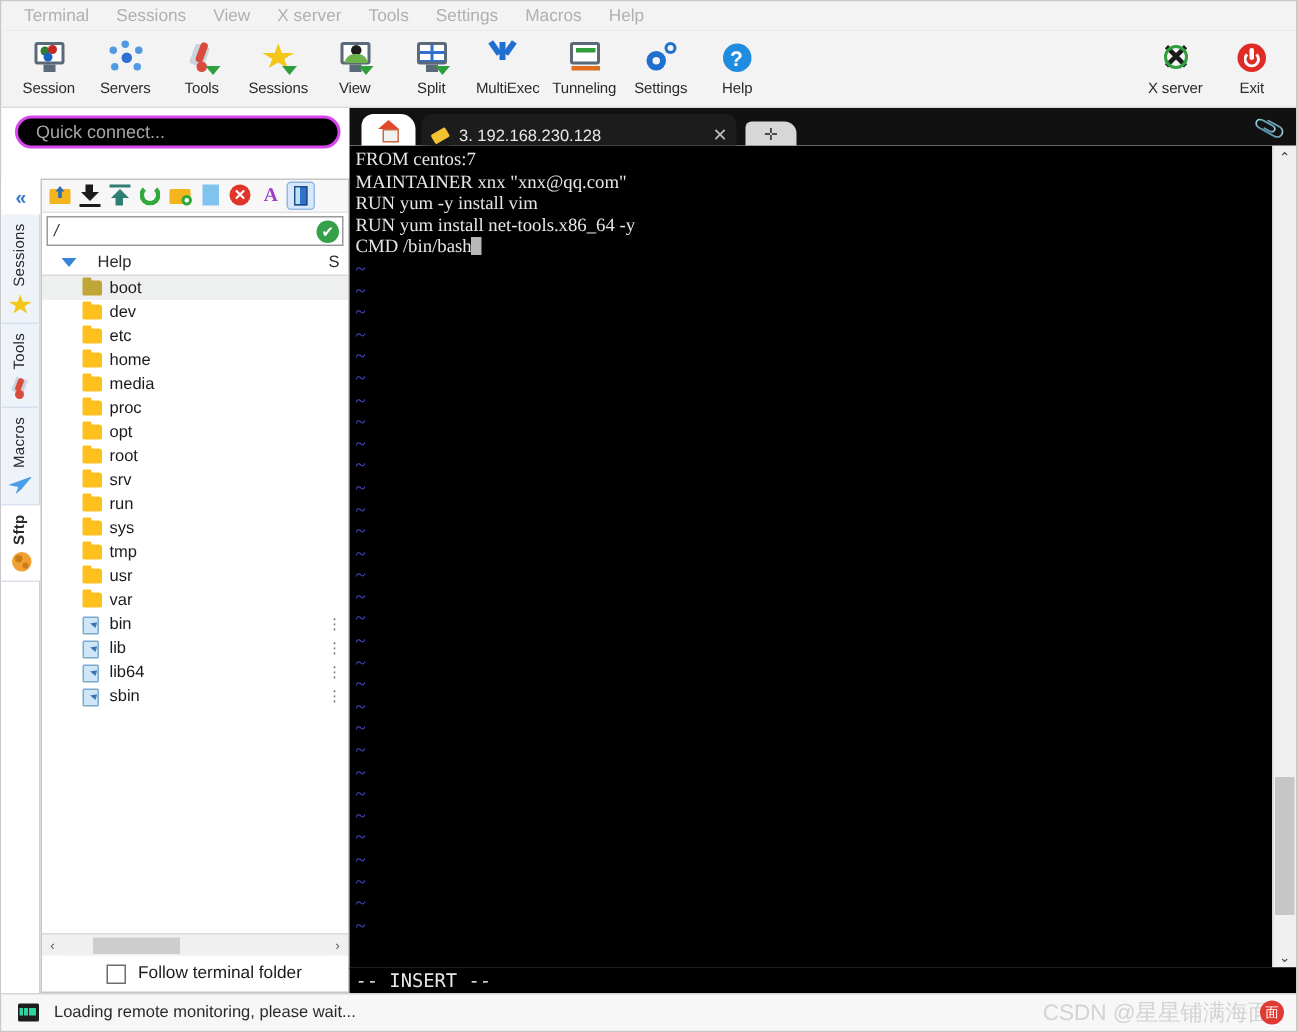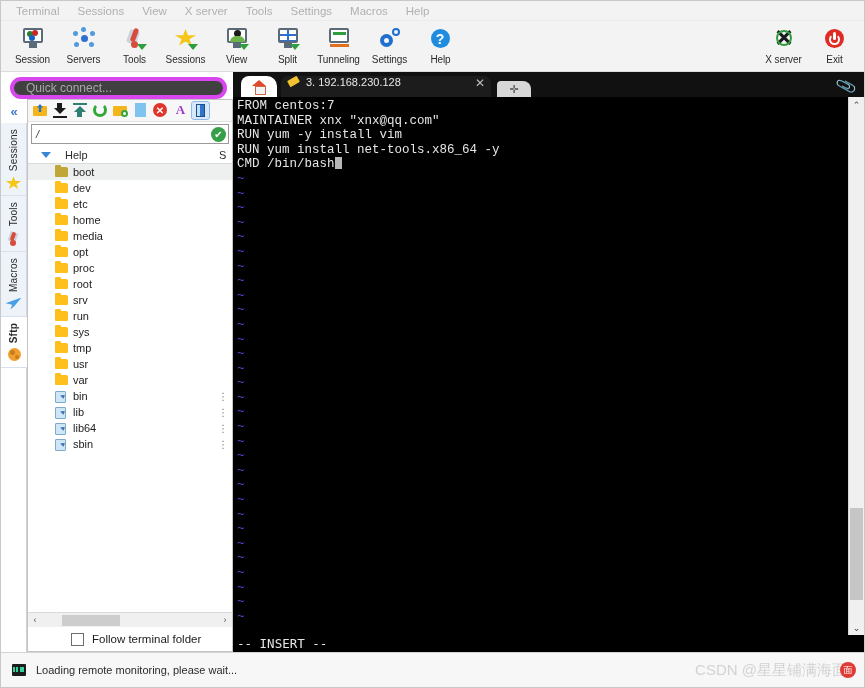--- a/index.html
+++ b/index.html
@@ -111,25 +111,25 @@
     background: #ffffff;
   }
 
   
   .leftcol {
     width: 232px; min-width: 232px;
     display: flex; flex-direction: column;
     background: #ffffff;
   }
   .quick-connect {
-    margin: 5px 6px 0 9px;
+    margin: 5px 6px 20px 9px;
     height: 22px;
-    border: 4px solid #d946ef;
+    border: 2px solid #d946ef;
     border-radius: 11px;
-    background: #404040;
+    background: #000000;
     display: flex; align-items: center;
     padding-left: 12px;
     font-size: 12px; color: #a8a8a8;
   }
   .left-panel { flex: 1; display: flex; min-height: 0; }
 
   .vtabs {
     width: 26px; min-width: 26px;
     display: flex; flex-direction: column;
     align-items: center;
@@ -310,21 +310,21 @@
   }
   .house:after {
     content:""; position:absolute; left:3px; top:6px; width:9px; height:7px;
     background:#f2f2f2; border:1px solid #c96a45;
   }
   .term-tab {
     position: relative; z-index: 2;
     height: 21px; margin-left: 4px;
     background: #1c1c1c;
     border-radius: 7px 7px 0 0;
-    display: flex; align-items: flex-start;
+    display: flex; align-items: flex-end;
     padding: 0 6px 0 6px; gap: 6px;
     min-width: 210px;
   }
   .tab-ico { width: 13px; height: 12px; background:#1c1c1c; position:relative; }
   .tab-ico:after {
     content:""; position:absolute; left:1px; top:2px; width:11px; height:7px;
     background:#f2c230; transform:rotate(-30deg); border-radius:1px;
   }
   .tab-label { font-size: 11px; color: #e8e8e8; white-space: nowrap; }
   .tab-close { margin-left: auto; font-size: 12px; color: #bdbdbd; }
@@ -336,21 +336,21 @@
     font-size: 11px; color: #4a4a4a;
   }
   .clip {
     position: absolute; right: 8px; bottom: 2px; z-index: 3;
     font-size: 15px; color: #3b5ea8; transform: rotate(-20deg);
   }
 
   .term-wrap { flex: 1; display: flex; min-height: 0; }
   .terminal {
     flex: 1; background: #000000;
-    font-family: Liberation Mono, monospace;
+    font-family: Liberation Serif, serif;
     font-size: 12.5px; line-height: 14.6px;
     color: #e6e6e6;
     padding: 2px 0 0 4px;
     overflow: hidden; min-width: 0;
     white-space: pre;
   }
   .tilde { color: #4a4ad0; }
   .cursor {
     display: inline-block; width: 7px; height: 12px;
     background: #b8b8b8; vertical-align: -2px;
@@ -368,21 +368,21 @@
   }
   .vs-arrow { height: 15px; font-size: 9px; color: #444; display:flex; align-items:center; }
   .vs-track { flex: 1; width: 16px; position: relative; }
   .vs-thumb {
     position: absolute; left: 1px; bottom: 20px; width: 13px; height: 92px;
     background: #c6c6c6;
   }
 
   
   .statusbar {
-    height: 35px; min-height: 24px;
+    height: 25px; min-height: 24px;
     background: #f7f7f7;
     border-top: 1px solid #d4d4d4;
     display: flex; align-items: center;
     padding-left: 11px; gap: 10px;
     position: relative;
   }
   .sb-icon {
     width: 14px; height: 12px; background: #1d1d1d; border-radius:1px;
     position: relative;
   }
@@ -481,20 +481,28 @@
           <div class="ic-stand"></div>
         <div style="position:absolute;left:5px;top:3px;width:7px;height:4px;background:#fff;"></div>
         <div style="position:absolute;left:14px;top:3px;width:7px;height:4px;background:#fff;"></div>
         <div style="position:absolute;left:5px;top:9px;width:7px;height:4px;background:#fff;"></div>
         <div style="position:absolute;left:14px;top:9px;width:7px;height:4px;background:#fff;"></div>
         <div class="green-arrow"></div>
       </div>
       <div class="lbl">Split</div>
     </div>
 
+    <div class="tb-item">
+      <div class="ico">
+        <div class="ic-y"></div>
+        <div style="position:absolute;left:2px;top:0px;width:4px;height:10px;background:#1f6fd0;transform:rotate(-35deg);"></div>
+        <div style="position:absolute;left:12px;top:0px;width:4px;height:10px;background:#1f6fd0;transform:rotate(35deg);"></div>
+      </div>
+      <div class="lbl">MultiExec</div>
+    </div>
 
     <div class="tb-item">
       <div class="ico">
         <div class="ic-monitor"></div>
         <div style="position:absolute;left:7px;top:5px;width:13px;height:3px;background:#2e9e3e;"></div>
         <div style="position:absolute;left:4px;top:17px;width:19px;height:3px;background:#e07020;"></div>
       </div>
       <div class="lbl">Tunneling</div>
     </div>
 
@@ -670,27 +678,27 @@
               <div class="frow">
                 <div class="ficon">
                   <div class="folder-ico"></div>
                 </div>
                 <span>media</span>
               </div>
               <div class="frow">
                 <div class="ficon">
                   <div class="folder-ico"></div>
                 </div>
+                <span>proc</span>
+              </div>
+              <div class="frow">
+                <div class="ficon">
+                  <div class="folder-ico"></div>
+                </div>
                 <span>opt</span>
-              </div>
-              <div class="frow">
-                <div class="ficon">
-                  <div class="folder-ico"></div>
-                </div>
-                <span>proc</span>
               </div>
               <div class="frow">
                 <div class="ficon">
                   <div class="folder-ico"></div>
                 </div>
                 <span>root</span>
               </div>
               <div class="frow">
                 <div class="ficon">
                   <div class="folder-ico"></div>

